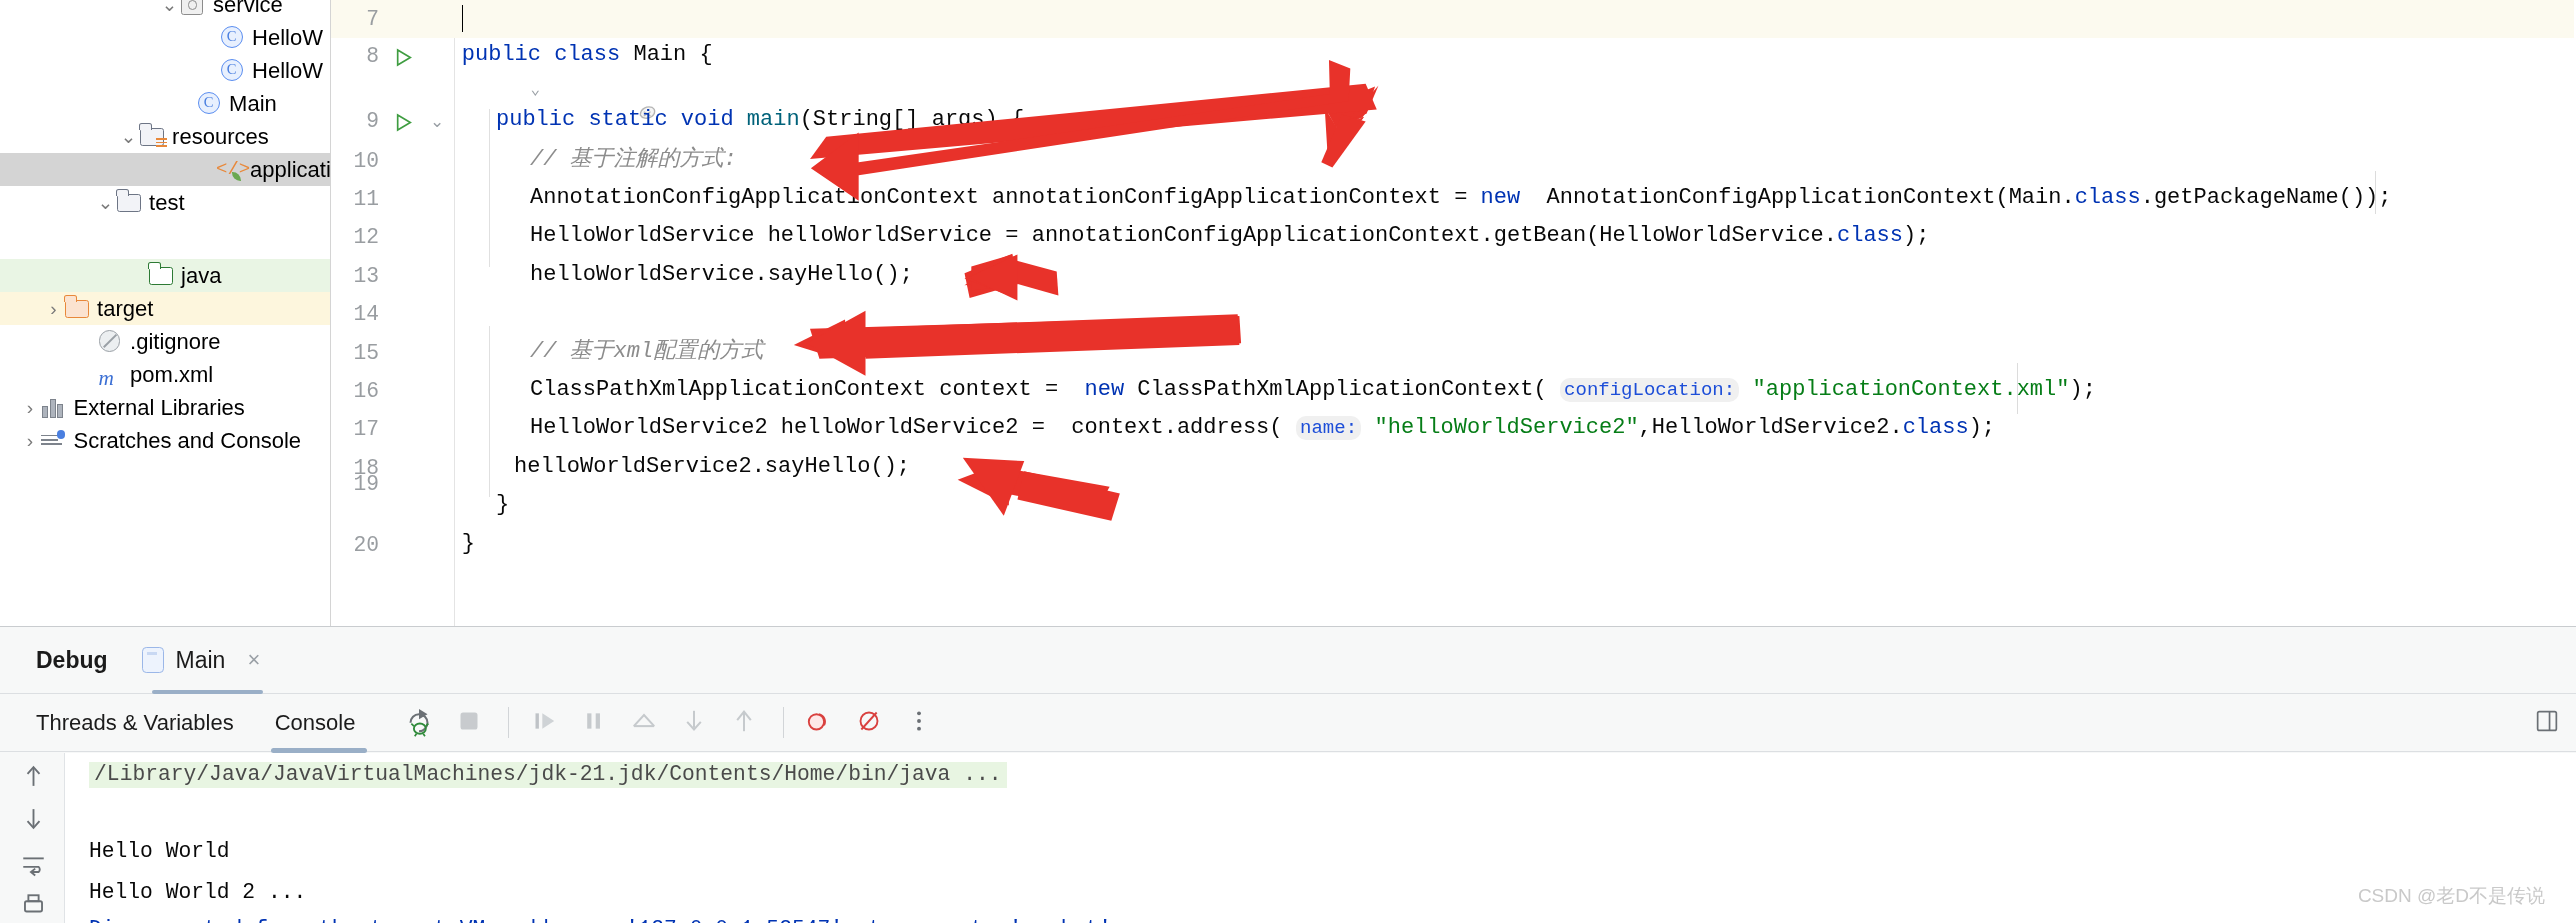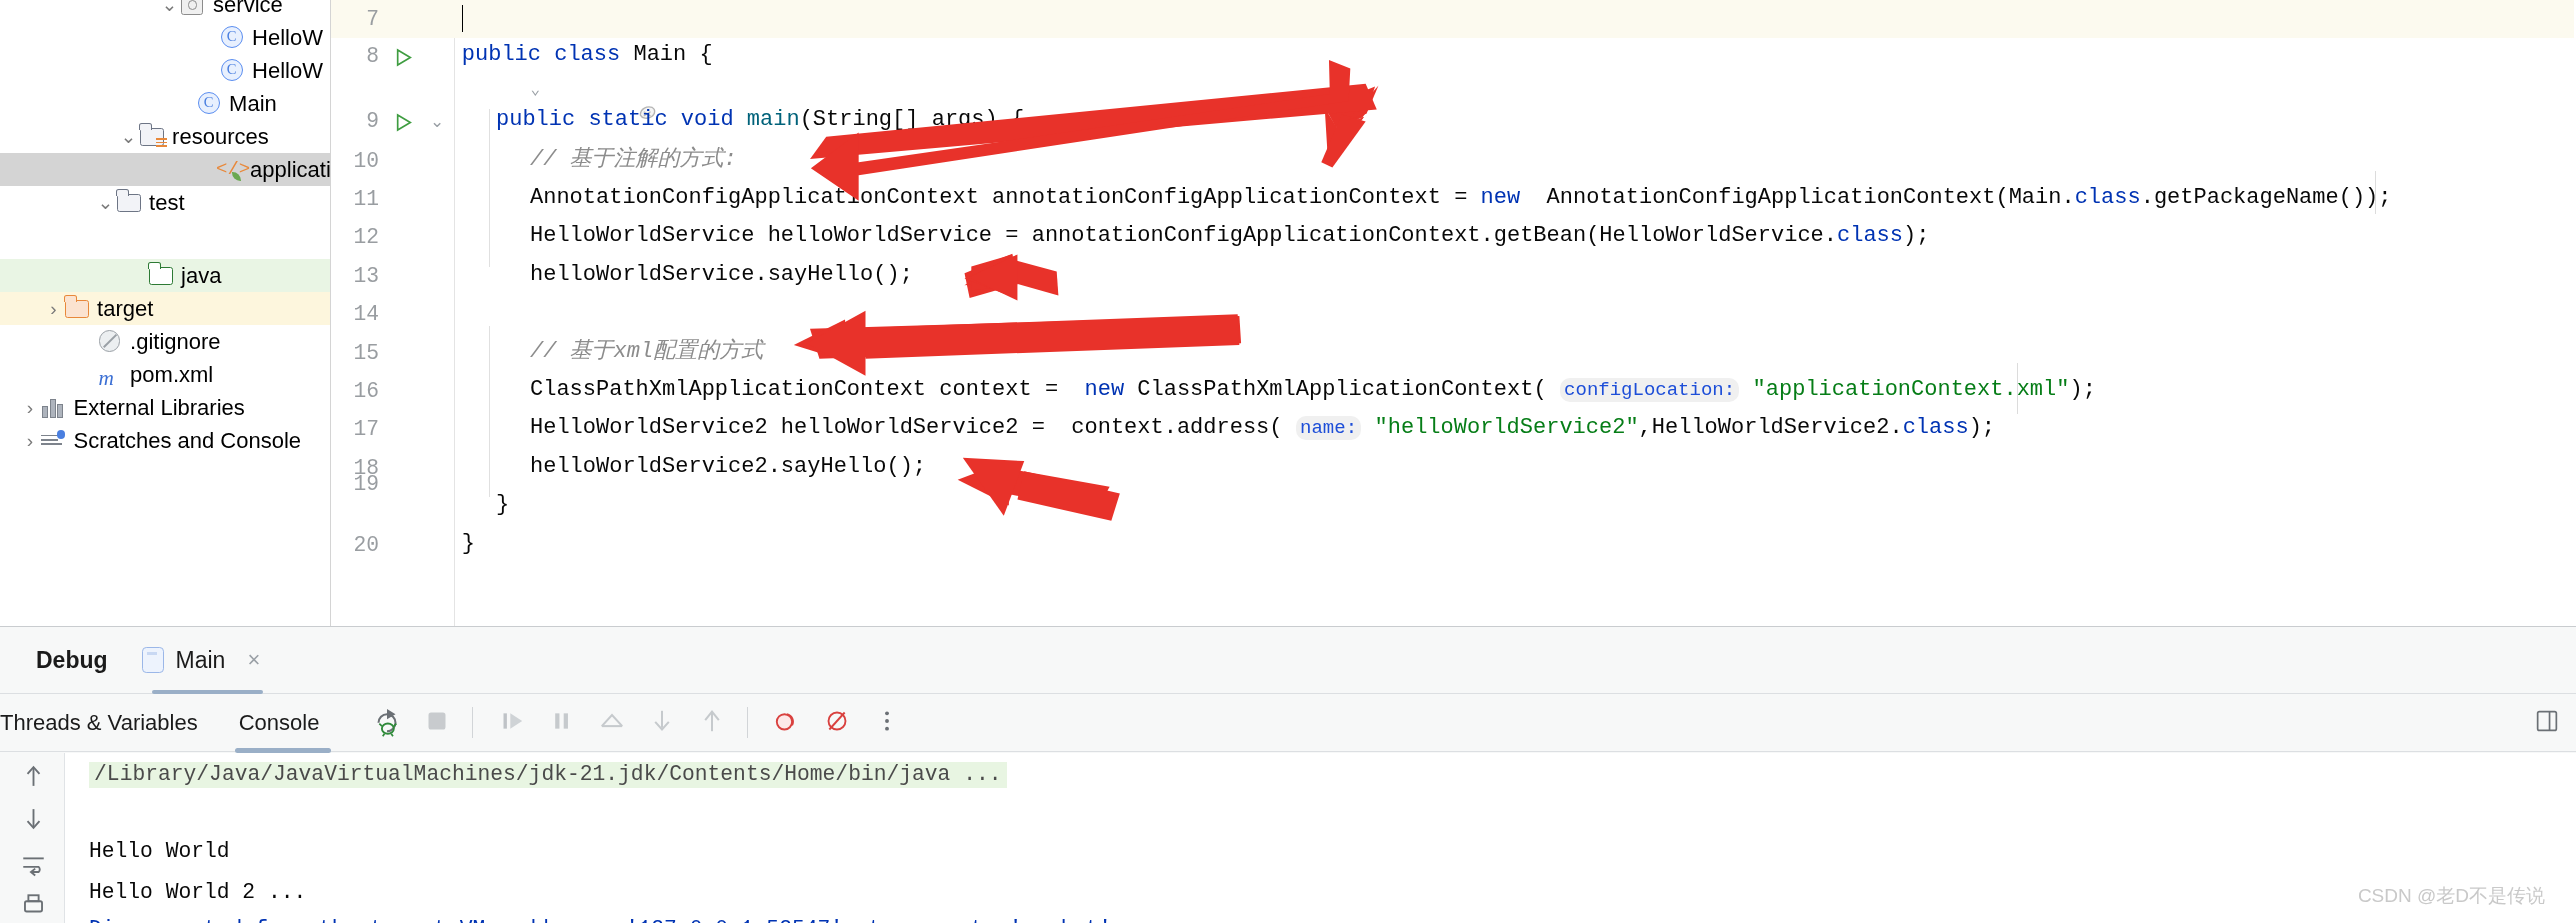--- a/index.html
+++ b/index.html
@@ -155,21 +155,21 @@
     background: #edf3fd; position: relative;
   }
   .tab-ico::after{content:"";position:absolute;left:4.3px;top:3.4px;width:10.2px;height:3.4px;background:#c8d8f3;}
   #debug-tab-label { font-size: 23px; color:#1b1b1b; }
   #debug-tab-close { font-size: 22px; color:#9aa0a6; margin-left: 10.2px; }
   #tab-underline { position:absolute; left: 152px; bottom: -0.9px; width: 111px; height: 4.3px;
      background:#9aafc7; border-radius:2.6px; }
 
   #debug-toolbar {
     position: relative; height: 58px; display:flex; align-items:center;
-    background:#f7f8f8; border-bottom: 0.9px solid #dcdfe2; text-align: right;
+    padding-left: 36px; background:#f7f8f8; border-bottom: 0.9px solid #dcdfe2;
   }
   .dt-tab { font-size: 22px; color:#1b1b1b; margin-right: 41px; position:relative; }
   .dt-tab.active::after{
     content:""; position:absolute; left:-3.4px; bottom:-17px; width: 96px; height:4.3px;
     background:#9aafc7; border-radius:2.6px;
   }
   .tb-ico { width: 38px; height: 38px; margin: 0 6px; position:relative; }
   .tb-sep { width:0.9px; height: 31px; background:#d2d5d8; margin: 0 12px; }
 
   
@@ -386,21 +386,21 @@
         
         <div class="cl" style="top:341px; left:75px;"><span class="cmt">// 基于xml配置的方式</span></div>
 
         
         <div class="cl" style="top:379px; left:75px;"><span>ClassPathXmlApplicationContext context =  </span><span class="kw">new</span><span> ClassPathXmlApplicationContext( </span><span class="hint">configLocation:</span><span> </span><span class="str">"applicationContext.xml"</span><span>);</span></div>
 
         
         <div class="cl" style="top:417px; left:75px;"><span>HelloWorldService2 helloWorldService2 =  context.address( </span><span class="hint">name:</span><span> </span><span class="str">"helloWorldService2"</span><span>,HelloWorldService2.</span><span class="kw">class</span><span>);</span></div>
 
         
-        <div class="cl" style="top:456px; left:75px;"><span>helloWorldService2.sayHello();</span></div>
+        <div class="cl" style="top:456px; left:59px;"><span>helloWorldService2.sayHello();</span></div>
 
         
         <div class="cl" style="top:494px; left:41px;"><span>}</span></div>
 
         
         <div class="cl" style="top:533px; left:6.8px;"><span>}</span></div>
 
         
         <div class="indent-guide" style="left:1562px; top:363px; height:51px; background:#dcdcdc;"></div>
         <div class="indent-guide" style="left:1920px; top:171px; height:43px; background:#dcdcdc;"></div>

